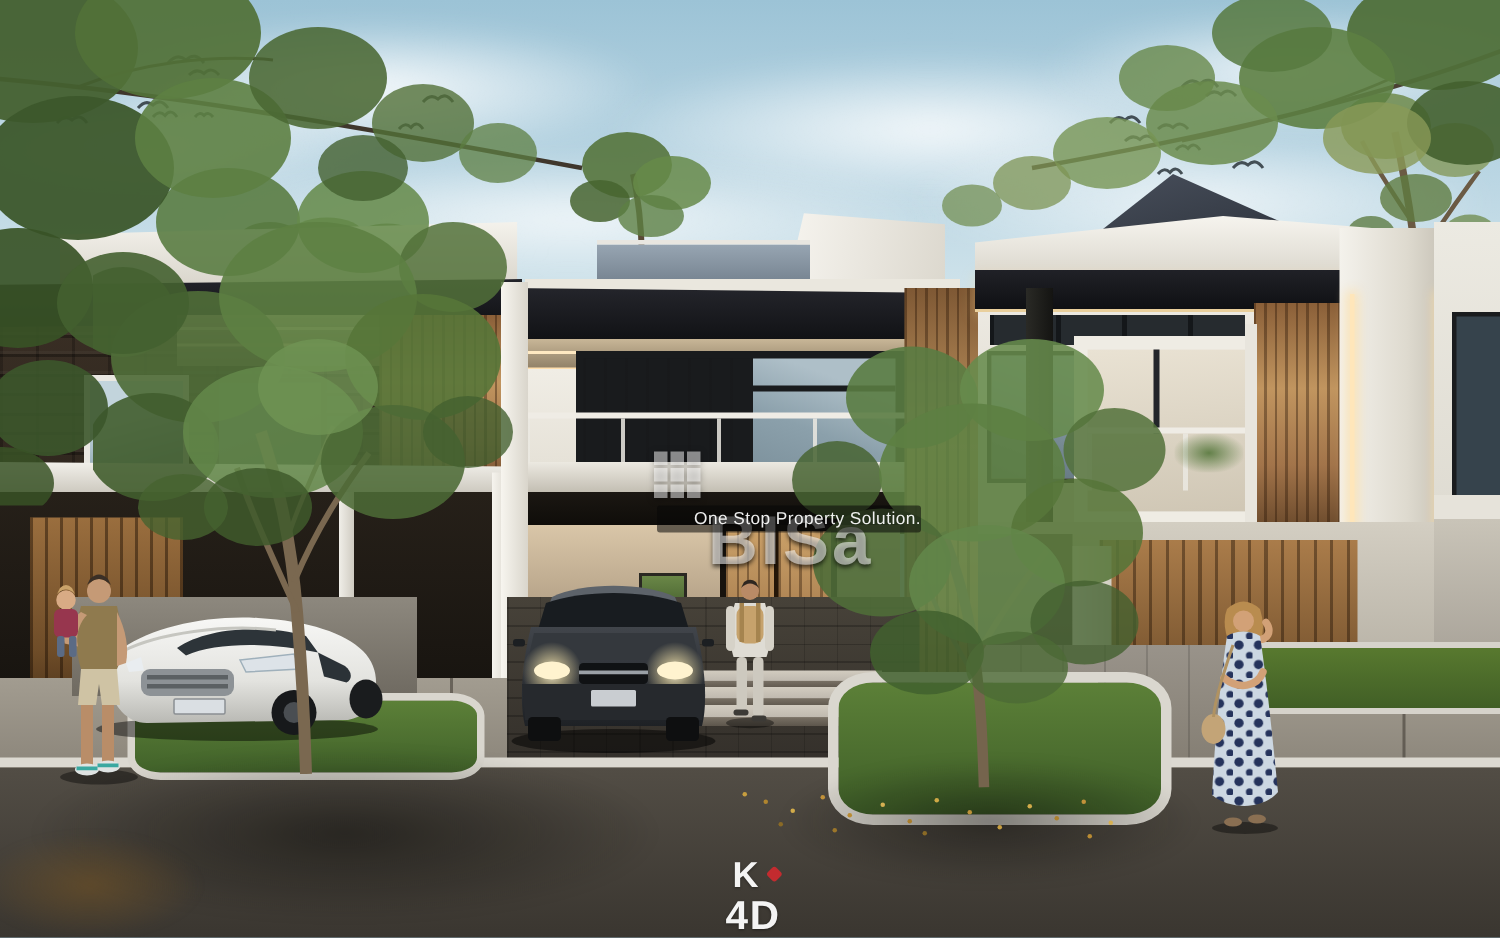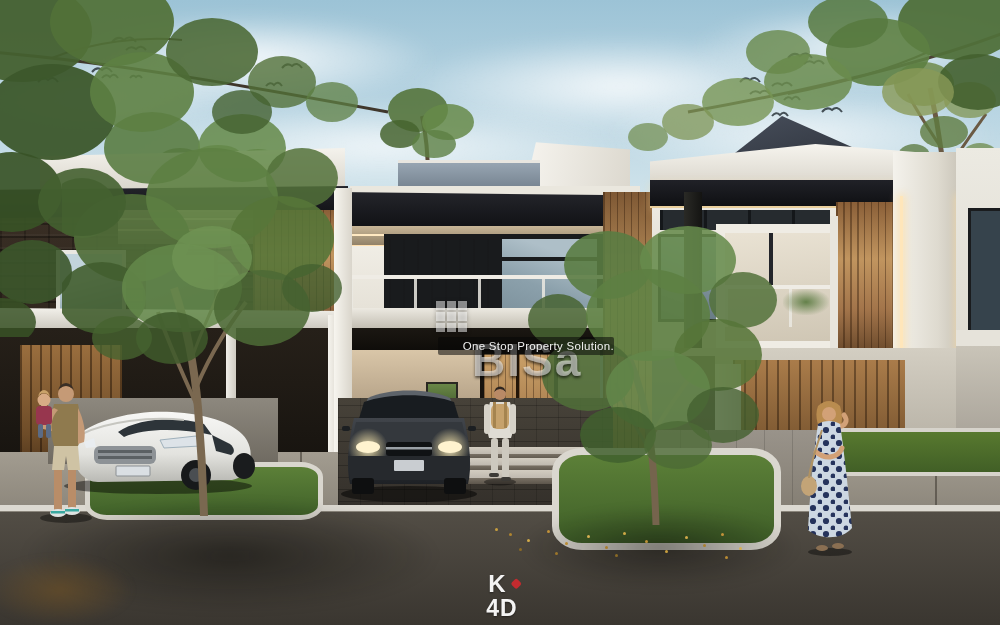--- a/index.html
+++ b/index.html
@@ -38,21 +38,21 @@
     color:rgba(255,255,255,.55);text-shadow:0 2px 3px rgba(0,0,0,.6);line-height:1;}
   .wm-grid{display:grid;grid-template-columns:repeat(3,9px);grid-auto-rows:9px;gap:2px;
     filter:drop-shadow(0 1px 2px rgba(0,0,0,.6));}
   .wm-grid i{background:rgba(255,255,255,.5);display:block;}
   .wm-sub{background:rgba(8,8,8,.55);color:rgba(255,255,255,.93);
     font-size:11.5px;letter-spacing:.3px;text-align:center;line-height:18px;
     height:18px;border-radius:2px;white-space:nowrap;}
   .logo{color:rgba(255,255,255,.95);font-weight:800;text-align:center;line-height:1;
     text-shadow:0 1px 2px rgba(0,0,0,.4);}
   .logo .l1{font-size:24px;letter-spacing:1px;}
-  .logo .l2{font-size:23px;margin-top:1px;letter-spacing:1px;}
+  .logo .l2{font-size:27px;margin-top:1px;letter-spacing:1px;}
   .reddot{display:inline-block;width:8px;height:8px;background:#c32b2f;border-radius:2px;
     transform:rotate(45deg) translateY(-6px);margin-left:1px;}
 
   .step{background:linear-gradient(180deg,#d2ccc0 0%,#c0bab0 55%,#776f63 60%,#5d564c 100%);}
   .joint{width:2px;background:rgba(60,55,48,.55);}
 </style>
 </head>
 <body>
 
 <div class="stage">

